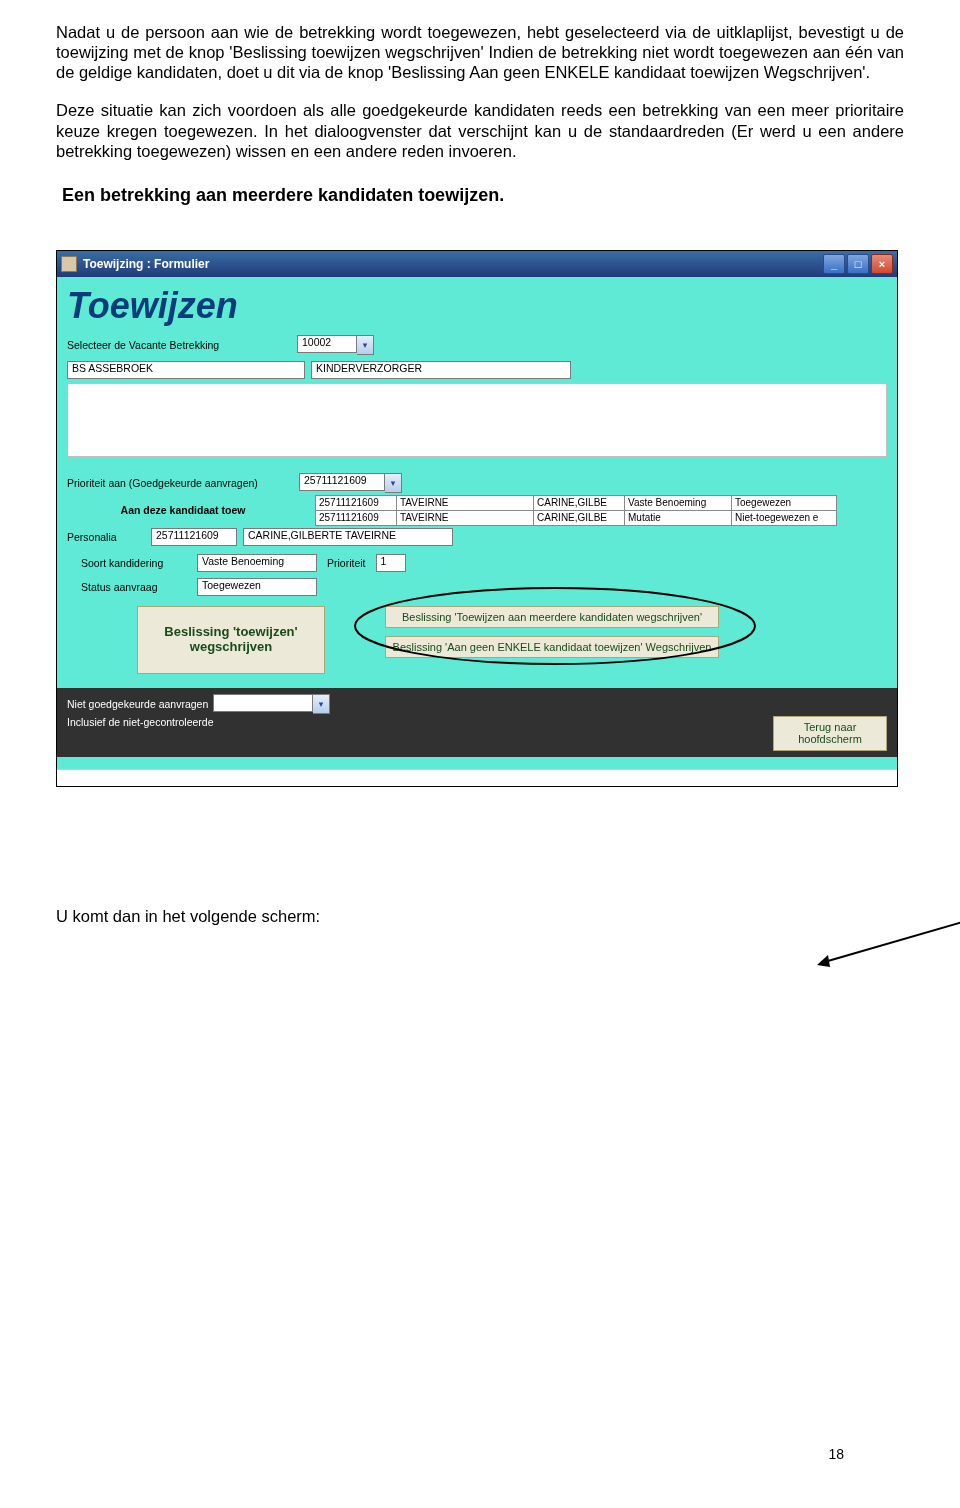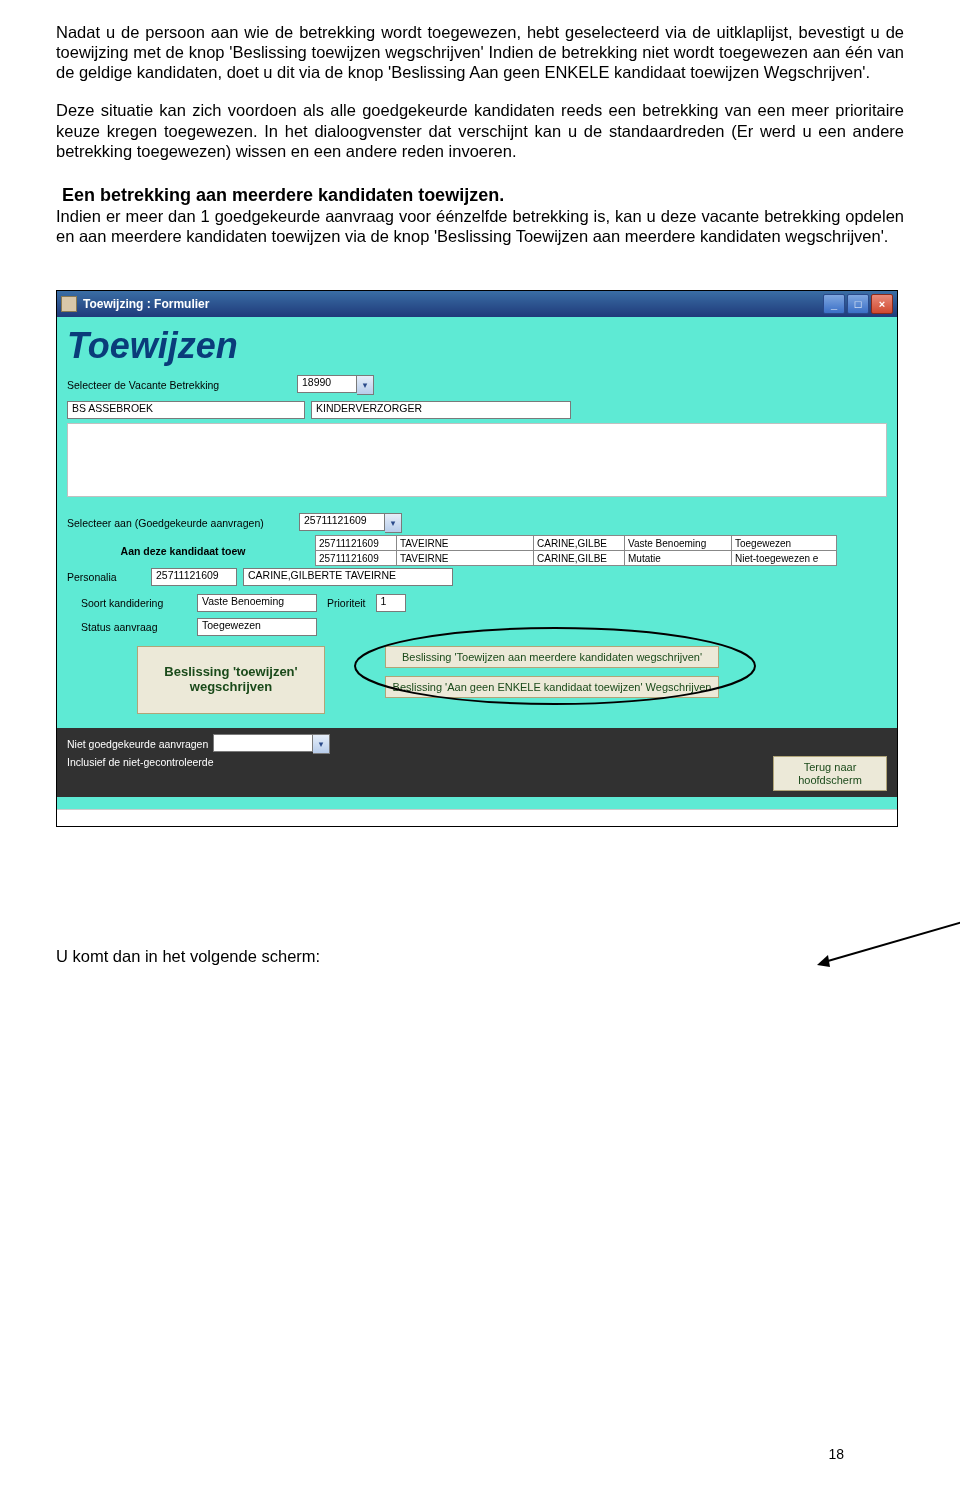--- a/index.html
+++ b/index.html
@@ -168,56 +168,55 @@
     border-collapse: collapse;
   }
 </style>
 </head>
 <body>
 <div class="page-wrap">
 
 <p class="para">Nadat u de persoon aan wie de betrekking wordt toegewezen, hebt geselecteerd via de uitklaplijst, bevestigt u de toewijzing met de knop 'Beslissing toewijzen wegschrijven' Indien de betrekking niet wordt toegewezen aan één van de geldige kandidaten, doet u dit via de knop 'Beslissing Aan geen ENKELE kandidaat toewijzen Wegschrijven'.</p>
 <p class="para">Deze situatie kan zich voordoen als alle goedgekeurde kandidaten reeds een betrekking van een meer prioritaire keuze kregen toegewezen. In het dialoogvenster dat verschijnt kan u de standaardreden (Er werd u een andere betrekking toegewezen) wissen en een andere reden invoeren.</p>
 <p class="heading">Een betrekking aan meerdere kandidaten toewijzen.</p>
-<p class="para" style="margin-top:0">Indien er meer dan 1 goedgekeurde aanvraag voor éénzelfde betrekking is, kan u deze vacante betrekking opdelen en aan meerdere kandidaten toewijzen via de knop 'Beslissing Toewijzen aan meerdere kandidaten wegschrijven'.</p>
 
 <div class="screenshot">
 
   <div class="titlebar">
     <span class="ticon"></span>
     <span>Toewijzing : Formulier</span>
     <span class="wbtns">
       <span class="wbtn">_</span>
       <span class="wbtn">□</span>
       <span class="wbtn close">×</span>
     </span>
   </div>
 
   <div class="form-area">
     <div class="big-title">Toewijzen</div>
 
     <div class="row">
       <span class="lbl" style="width:230px">Selecteer de Vacante Betrekking</span>
       <span class="combo">
-        <span class="field" style="width:50px">18990</span>
+        <span class="field" style="width:50px">10002</span>
         <span class="arrow">▾</span>
       </span>
     </div>
 
     <div class="row" style="margin-top:6px">
       <span class="field" style="width:228px">BS ASSEBROEK</span>
       <span style="width:6px"></span>
       <span class="field" style="width:250px">KINDERVERZORGER</span>
     </div>
 
     <div class="white-block"></div>
 
     <div style="position:relative;">
       <div class="row">
-        <span class="lbl" style="width:232px">Selecteer aan (Goedgekeurde aanvragen)</span>
+        <span class="lbl" style="width:232px">Prioriteit aan (Goedgekeurde aanvragen)</span>
         <span class="combo">
           <span class="field" style="width:76px">25711121609</span>
           <span class="arrow">▾</span>
         </span>
       </div>
 
       <div class="row" style="margin-top:0">
         <span class="lbl" style="width:232px;text-align:center;font-weight:bold;padding-right:16px">Aan deze kandidaat toew</span>
         <table class="grid">
           <tbody>

